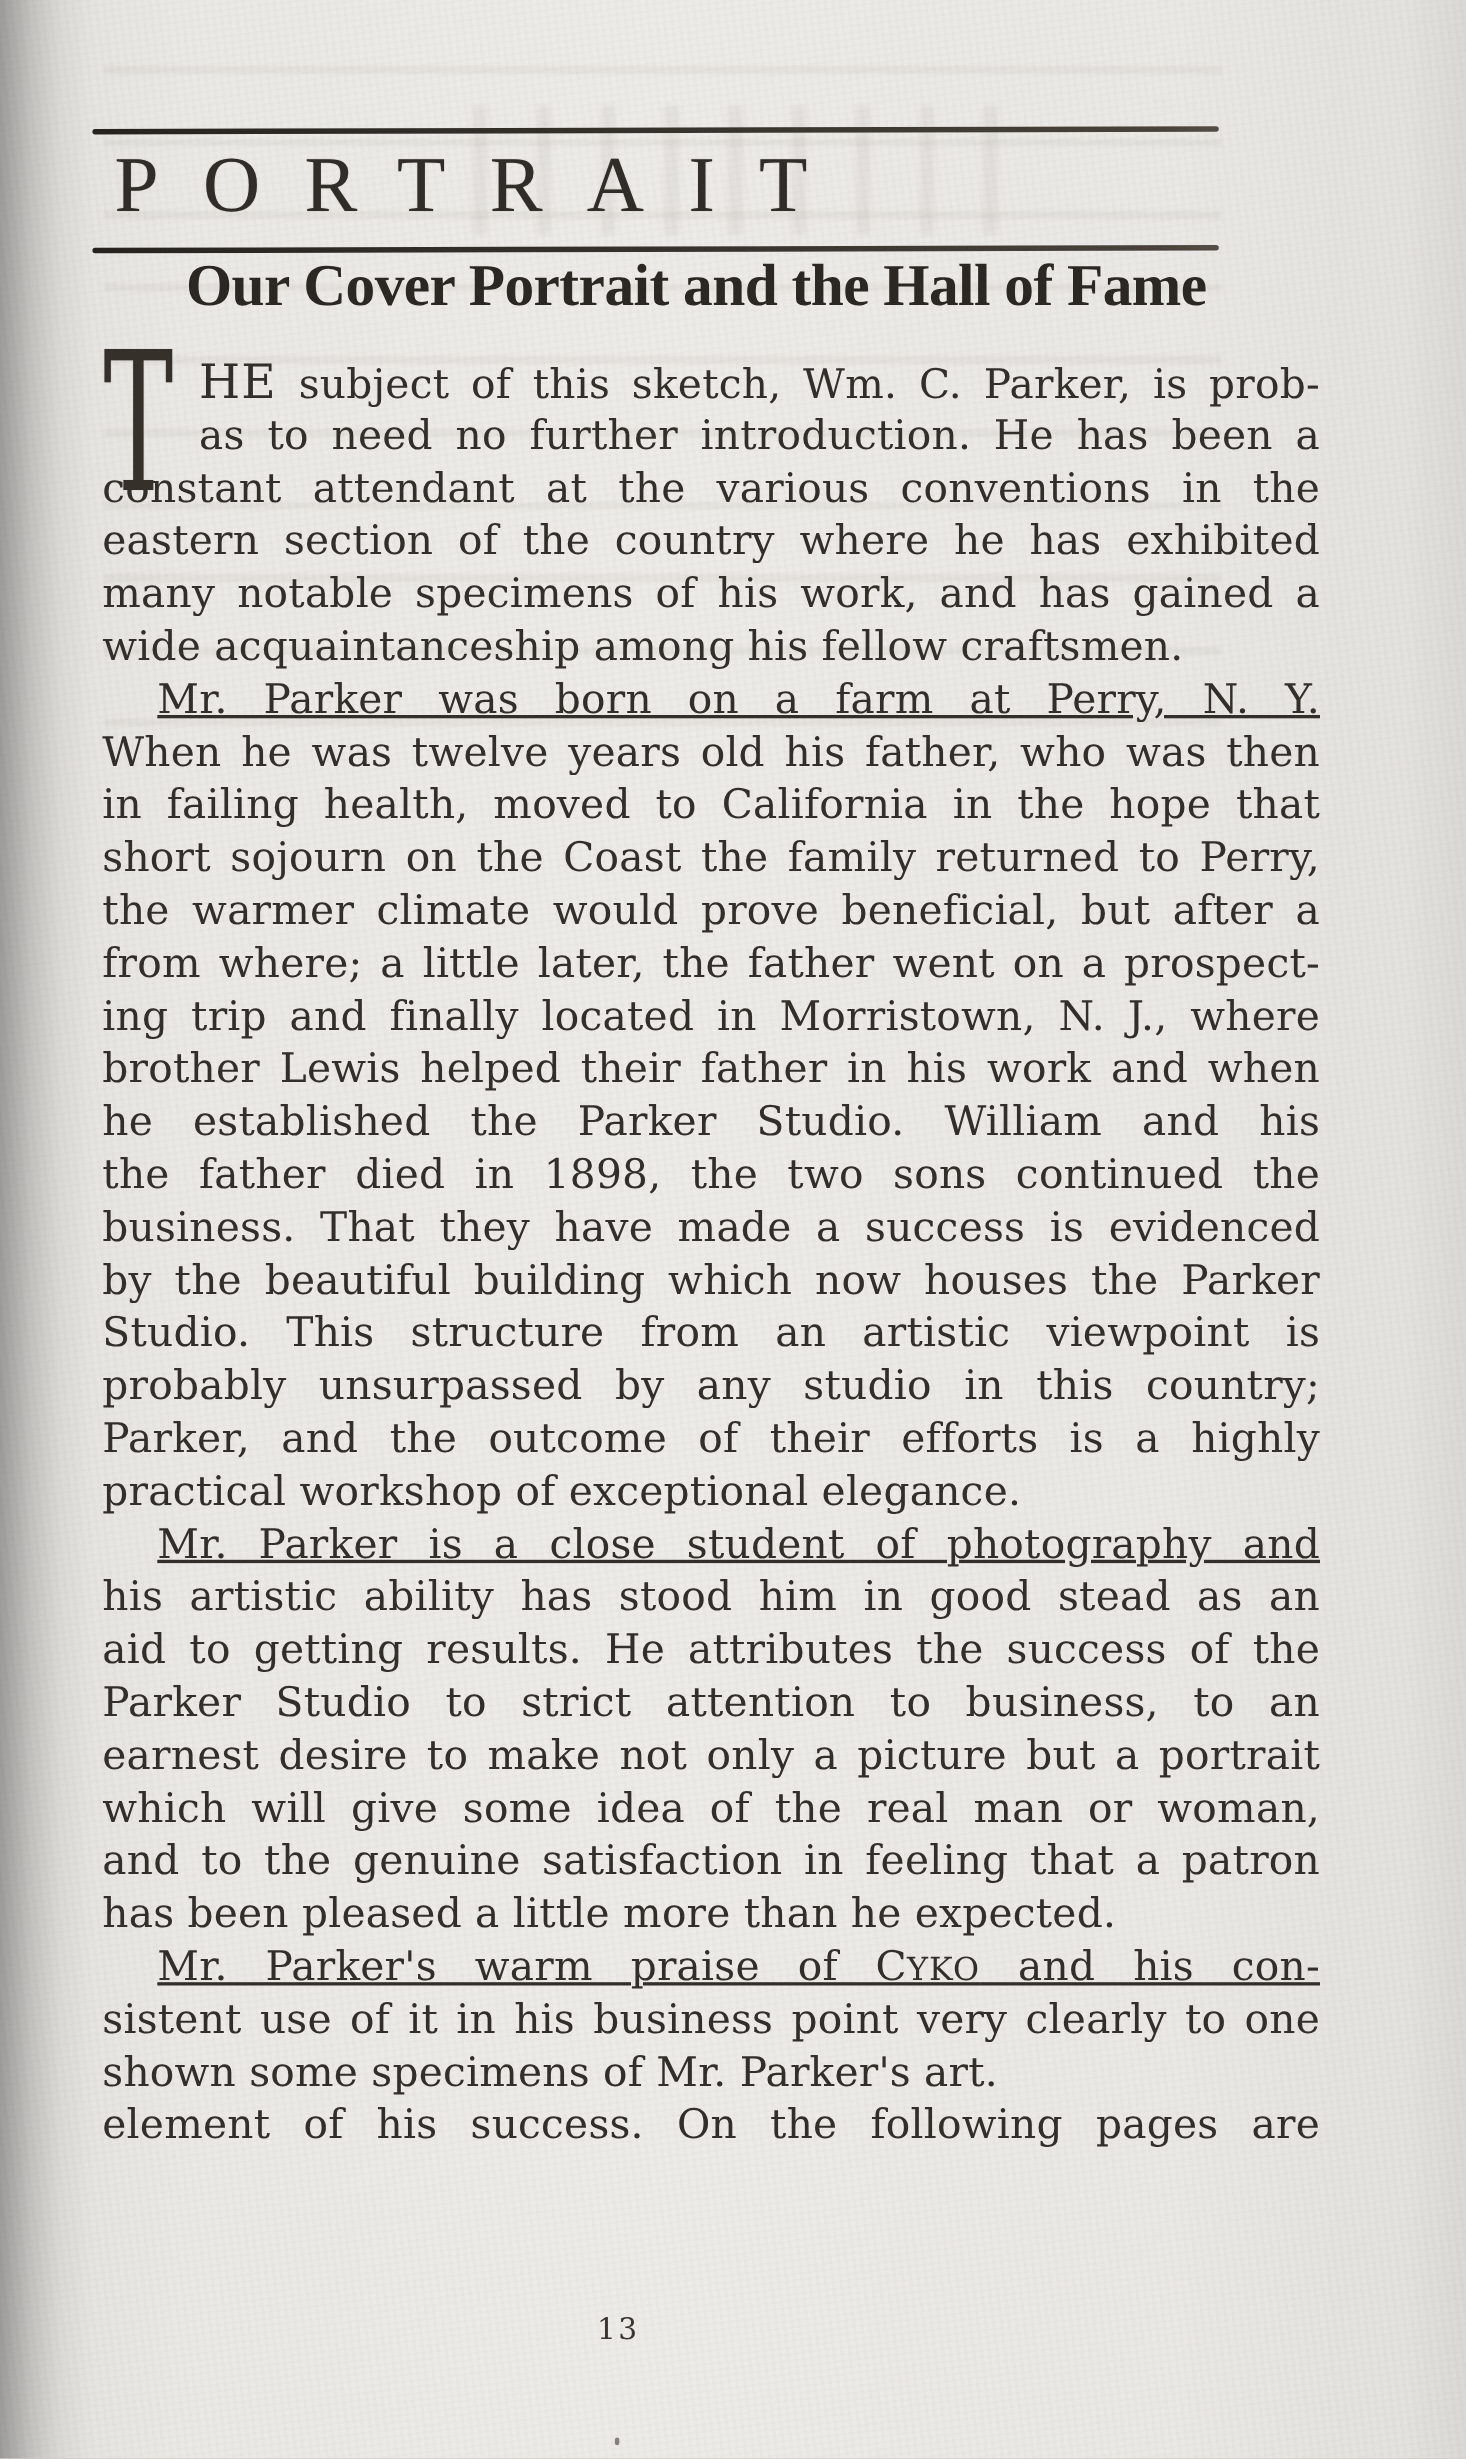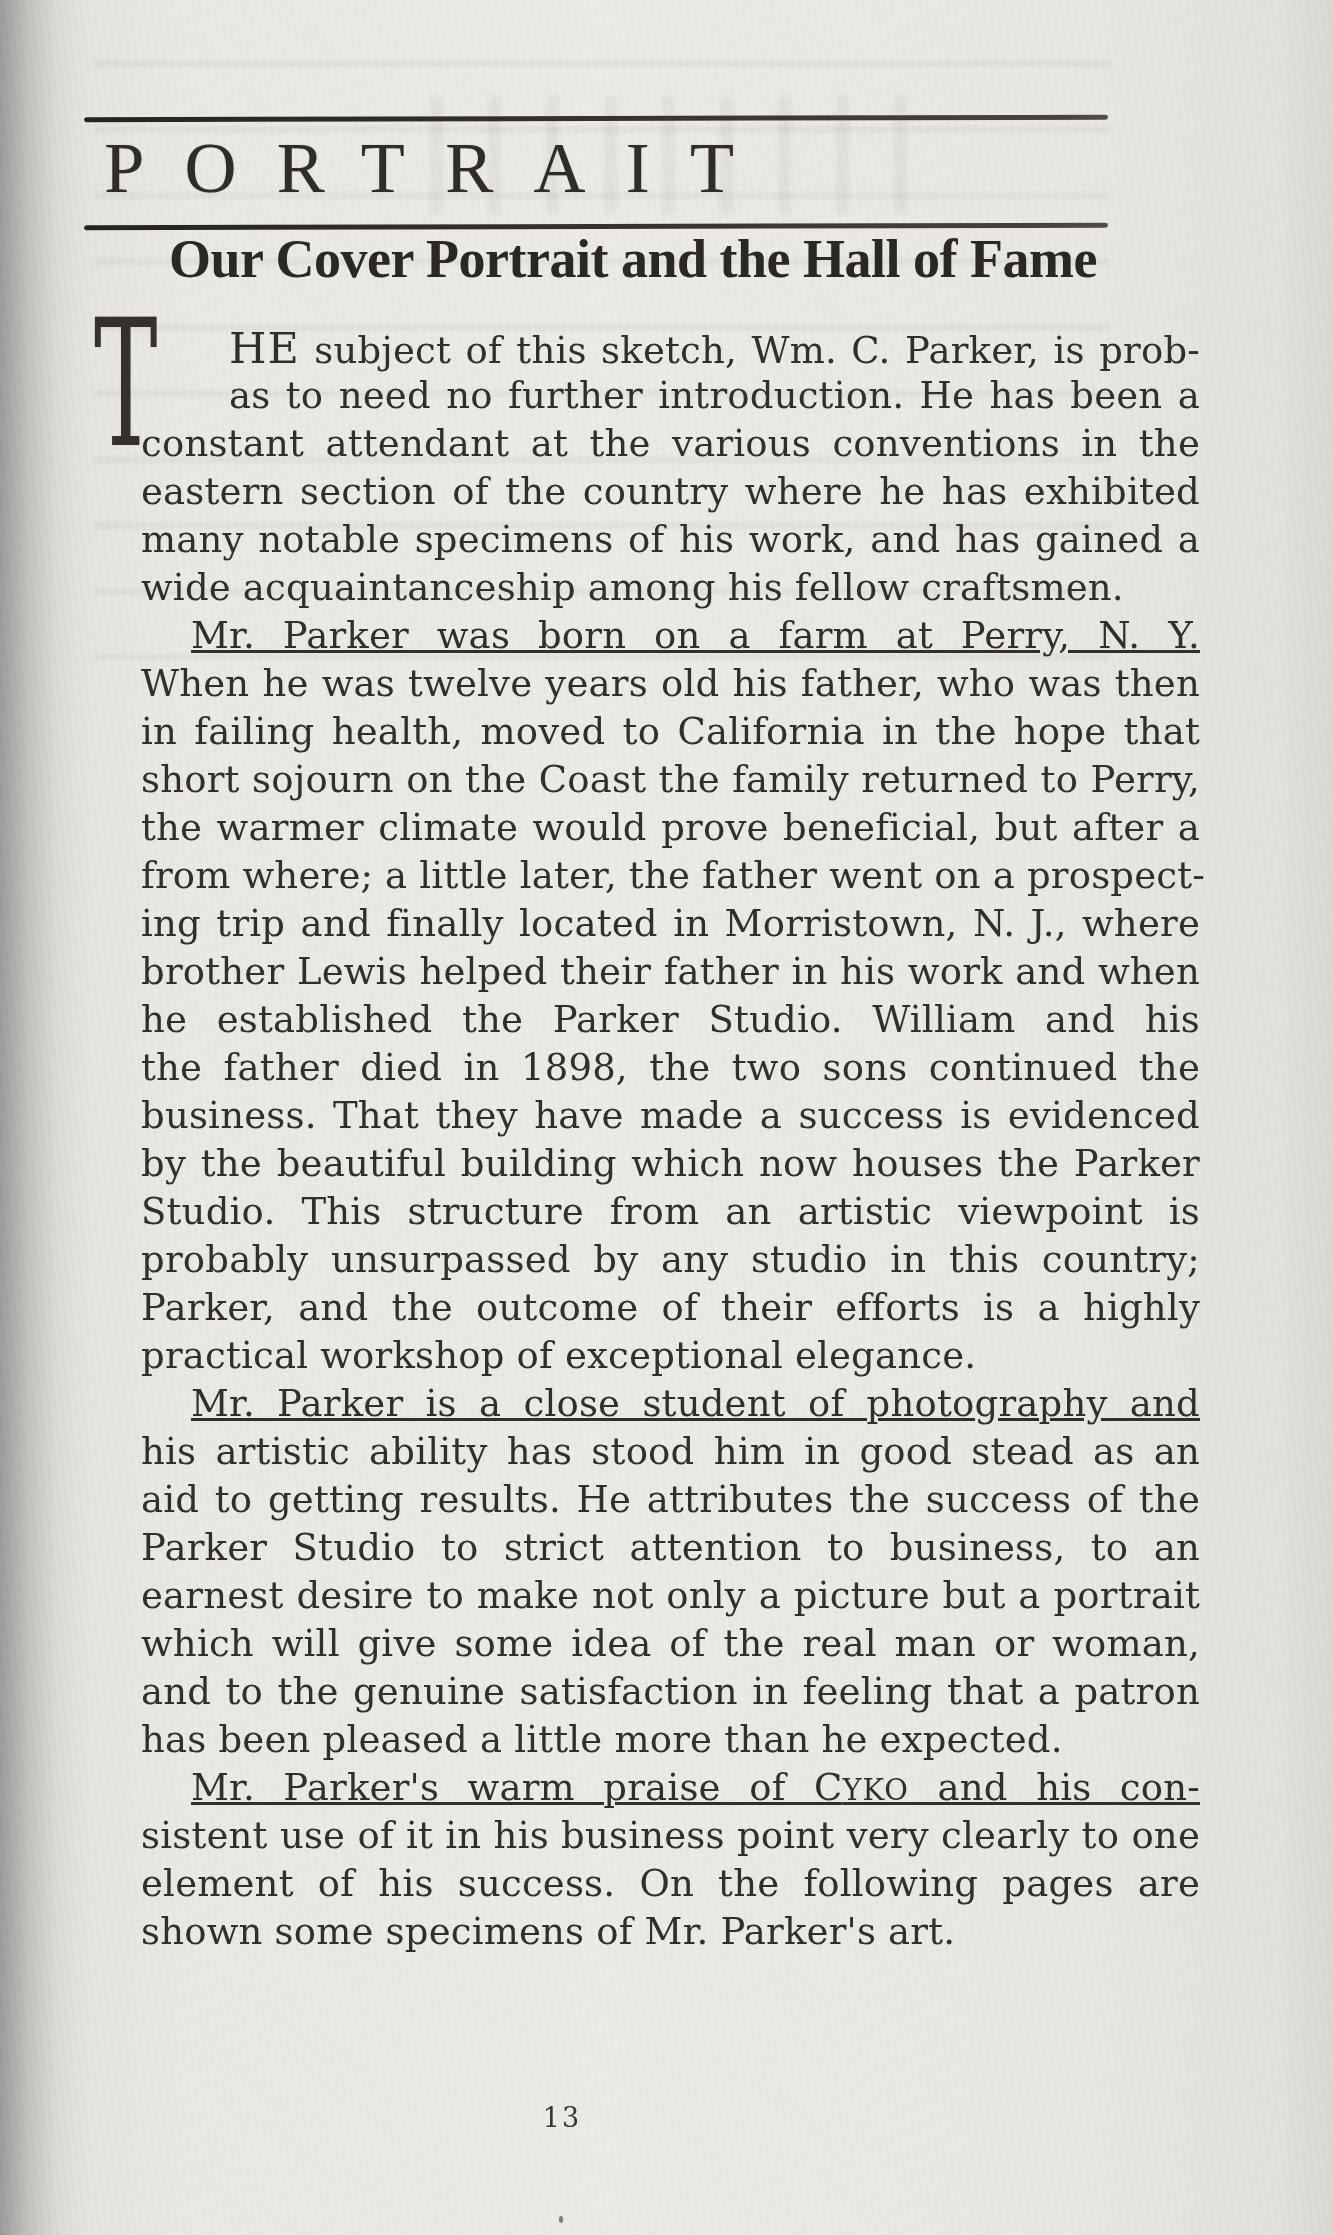--- a/index.html
+++ b/index.html
@@ -56,21 +56,21 @@
     font-family:"Liberation Serif", serif;
     font-size:54px;font-weight:700;letter-spacing:-0.5px;color:#2b2722;
   }
   .article{
     position:absolute;left:93px;top:324px;width:1107px;
     font-size:37px;line-height:48px;letter-spacing:0.2px;
     color:#322e29;
   }
   .line{
     text-align:justify;text-align-last:justify;
-    height:48px;white-space:nowrap;margin-left:48px;
+    height:48px;white-space:nowrap;
   }
   .line.last{text-align-last:left;}
   .line.dc{padding-left:88px;}
   .line.indent{padding-left:50px;text-decoration:underline;}
   .dropcap{
     position:absolute;left:1px;top:-27px;
     font-size:176px;line-height:176px;color:#35302a;
     transform:scaleX(0.54);transform-origin:left top;
     text-shadow:0 0 1px rgba(53,48,42,.5);
   }
@@ -134,20 +134,20 @@
         <div class="line">aid to getting results.  He attributes the success of the</div>
         <div class="line">Parker Studio to strict attention to business, to an</div>
         <div class="line">earnest desire to make not only a picture but a portrait</div>
         <div class="line">which will give some idea of the real man or woman,</div>
         <div class="line">and to the genuine satisfaction in feeling that a patron</div>
         <div class="line last">has been pleased a little more than he expected.</div>
       </div>
       <div class="paragraph">
         <div class="line indent">Mr. Parker's warm praise of C<span class="smallcap">YKO</span> and his con-</div>
         <div class="line">sistent use of it in his business point very clearly to one</div>
+        <div class="line last">shown some specimens of Mr. Parker's art.</div>
         <div class="line">element of his success.  On the following pages are</div>
-        <div class="line last">shown some specimens of Mr. Parker's art.</div>
       </div>
     </div>
 
   <div class="folio">13</div>
   <div class="speck"></div>
 </div>
 
 </body></html>

